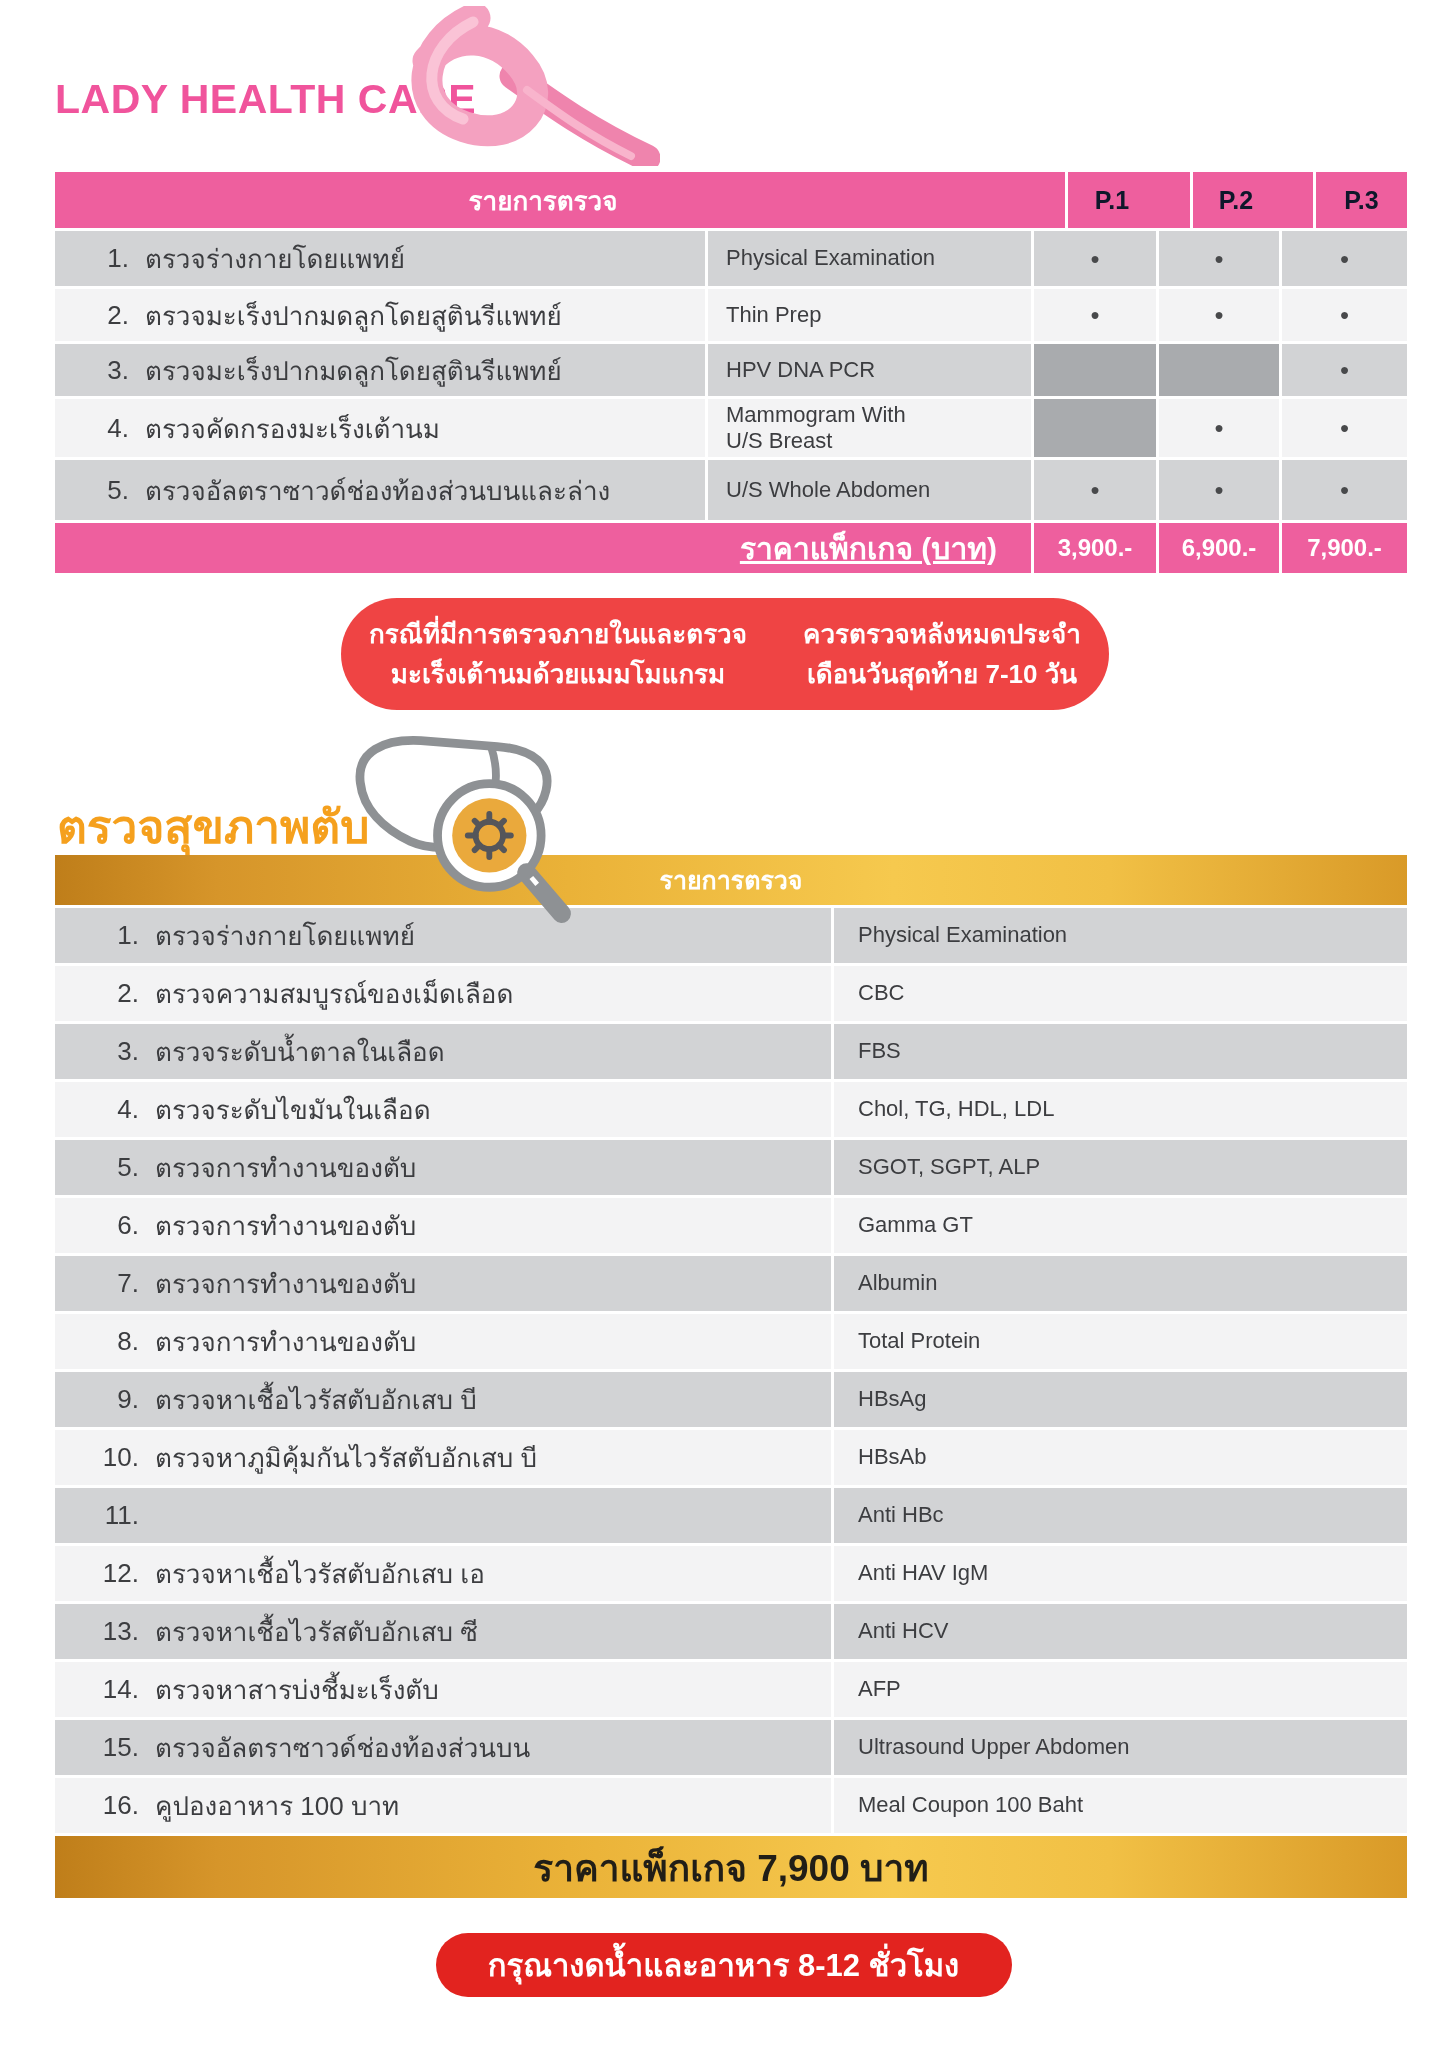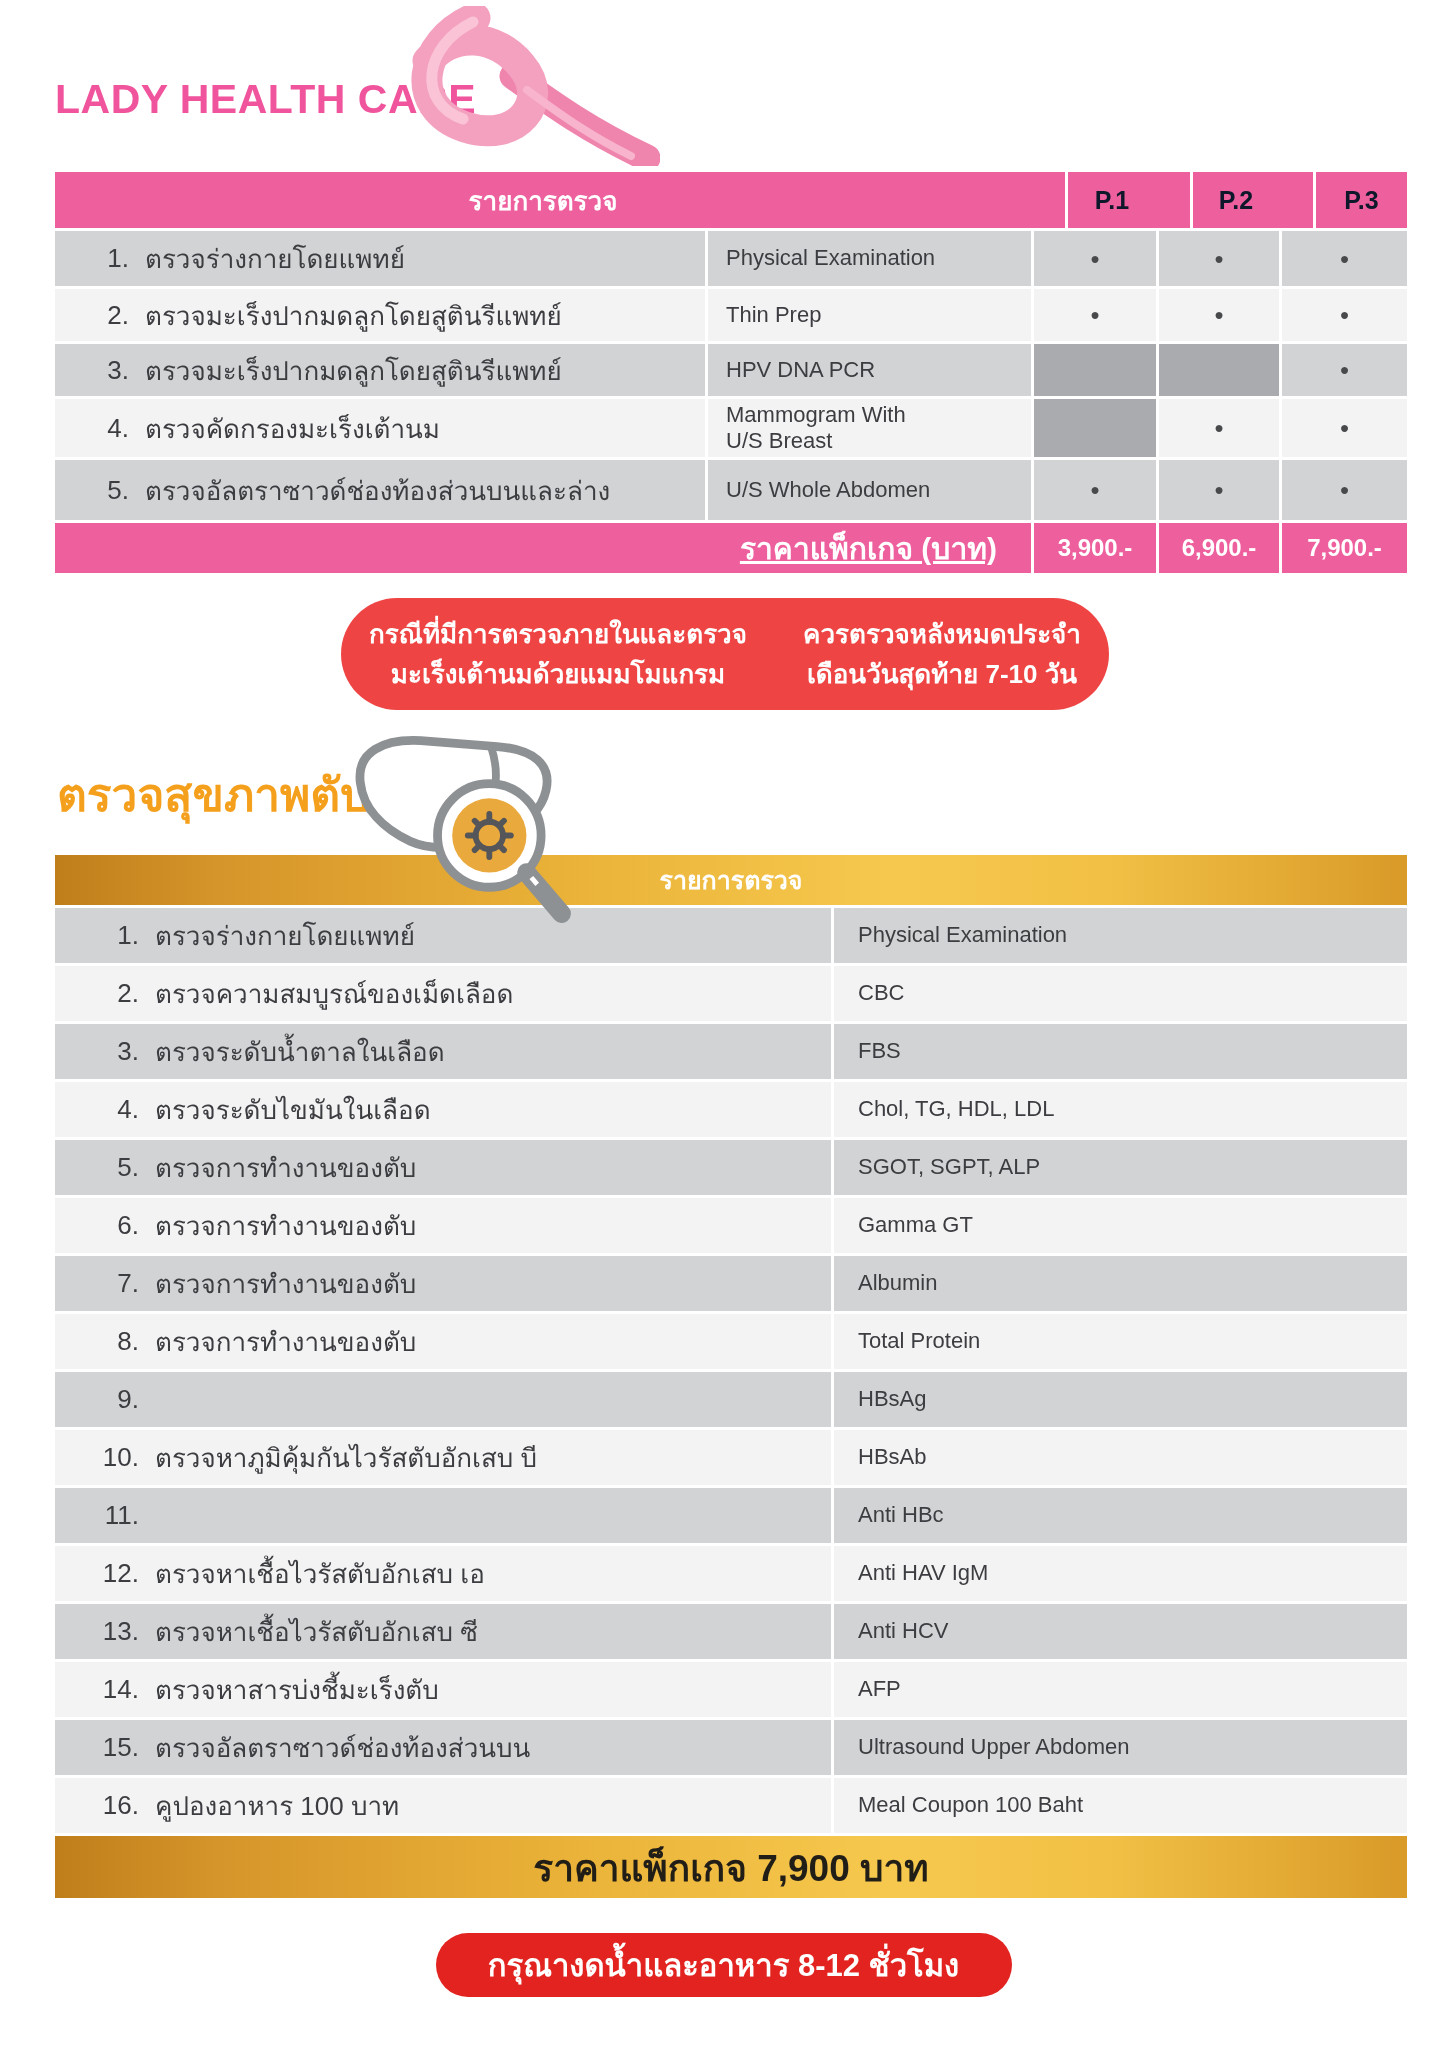--- a/index.html
+++ b/index.html
@@ -6,21 +6,21 @@
   .page{
     position:relative;width:1447px;height:2048px;background:#ffffff;overflow:hidden;
     font-family:"Liberation Sans","DejaVu Sans",sans-serif;color:#3c3d40;
   }
   
   .lady-title{
     position:absolute;left:55px;top:76px;font-size:41px;font-weight:800;
     letter-spacing:0.5px;color:#f0549c;
   }
   .liver-title{
-    position:absolute;left:57px;top:758px;font-size:46px;font-weight:800;color:#f5a01d;
+    position:absolute;left:57px;top:790px;font-size:46px;font-weight:800;color:#f5a01d;
   }
   
   .ribbon{position:absolute;left:315px;top:6px;width:345px;height:160px;}
   .liver-icon{position:absolute;left:340px;top:726px;width:240px;height:215px;z-index:5;}
   
   .tbl{position:absolute;left:55px;width:1352px;}
   .grid5{display:grid;grid-template-columns:650px 326px 125px 123px 128px;}
   .grid2{display:grid;grid-template-columns:776px 576px;}
   .row{border-top:3px solid #ffffff;}
   .row.first{border-top:none;}
@@ -240,20 +240,21 @@
     <div class="grid2 row lrow light">
       <div class="cell thai-cell">
           <span class="no">8.</span>
           <span>ตรวจการทำงานของตับ</span>
         </div>
       <div class="cell sep eng-cell">Total Protein</div>
     </div>
     <div class="grid2 row lrow grey">
       <div class="cell thai-cell">
           <span class="no">9.</span>
+          <span>ตรวจหาเชื้อไวรัสตับอักเสบ บี</span>
         </div>
       <div class="cell sep eng-cell">HBsAg</div>
     </div>
     <div class="grid2 row lrow light">
       <div class="cell thai-cell">
           <span class="no">10.</span>
           <span>ตรวจหาภูมิคุ้มกันไวรัสตับอักเสบ บี</span>
         </div>
       <div class="cell sep eng-cell">HBsAb</div>
     </div>

